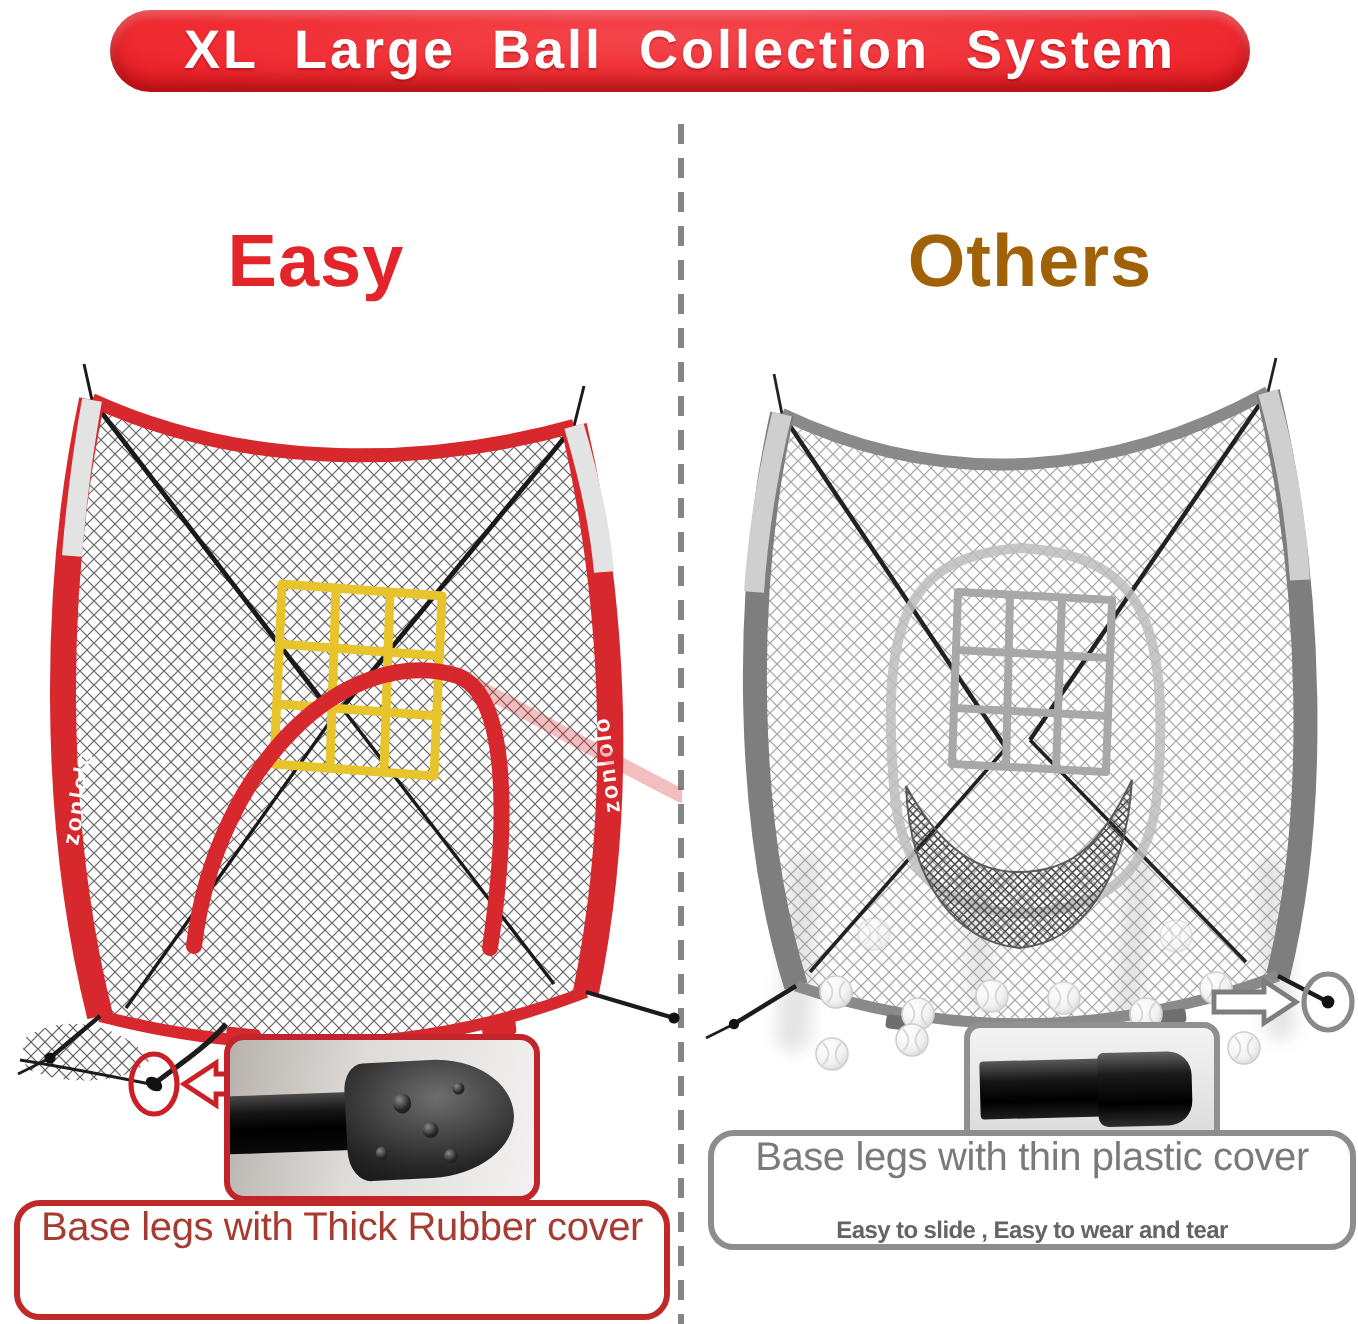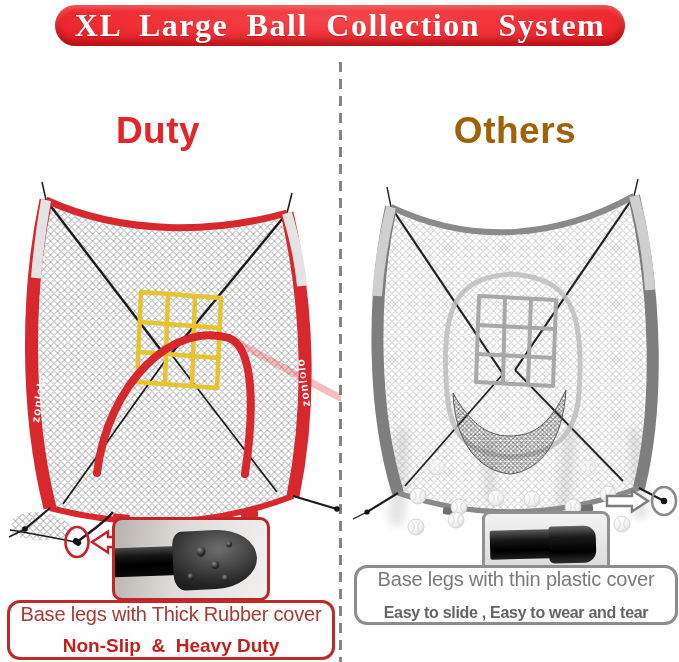--- a/index.html
+++ b/index.html
@@ -9,23 +9,22 @@
   }
   
   .banner {
     position:absolute; left:55px; top:5px; width:570px; height:41px;
     border-radius:21px;
     background: radial-gradient(130% 170% at 50% 32%, #f4474c 0%, #ec1c24 52%, #c70d16 100%);
     box-shadow: inset 0 -5px 9px rgba(110,0,0,.5), inset 0 3px 5px rgba(255,255,255,.28);
     display:flex; align-items:center; justify-content:center;
   }
   .banner-text {
-    color:#fff; font-weight:bold; font-size:32px; letter-spacing:1.5px; word-spacing:9px;
+    color:#fff; font-weight:bold; font-size:27px; letter-spacing:1.5px; word-spacing:9px;
     text-shadow: 0 1px 1px rgba(120,0,0,.4);
-    font-family: Liberation Serif, serif;
   }
   
   .divider {
     position:absolute; left:339px; top:62px; width:3px; height:600px;
     background: repeating-linear-gradient(180deg, #858585 0 10px, transparent 10px 17px);
   }
   
   .heading { position:absolute; margin:0; font-weight:bold; font-size:37px; letter-spacing:0.5px; }
   .heading.ours   { left:0;   top:110px; width:316px; text-align:center; color:#e32529; }
   .heading.others { left:351px; top:110px; width:328px; text-align:center; color:#a16207; }
@@ -76,34 +75,34 @@
     position:absolute; display:flex; flex-direction:column; align-items:center;
     justify-content:space-between; gap:1px; background:#fff;
   }
   .callout-left  { left:7px;   top:600px; width:322px; height:54px; border:3px solid #bf2a28; border-radius:13px; }
   .callout-right { left:354px; top:565px; width:318px; height:54px; border:3px solid #8d8d8d; border-radius:13px; }
   .c1 { margin:0; font-size:20px; letter-spacing:-0.2px; }
   .c2 { margin:0; font-weight:bold; white-space:pre; }
   .red1  { color:#a63b31; }
   .red2  { color:#c41f1b; font-size:19px; }
   .gray1 { color:#7a7a7a; }
-  .gray2 { color:#646464; font-size:16px; letter-spacing:-0.3px; }
+  .gray2 { color:#646464; font-size:12px; letter-spacing:-0.3px; }
 </style>
 </head>
 <body>
 
 <div class="canvas">
 
   <div class="banner">
     <span class="banner-text">XL Large Ball Collection System</span>
   </div>
 
   <div class="divider"></div>
 
-  <h2 class="heading ours">Duty</h2>
+  <h2 class="heading ours">Easy</h2>
   <h2 class="heading others">Others</h2>
 
   <svg class="net ours-net" viewBox="0 0 336 402">
     <defs>
       <pattern id="meshL" width="7" height="7" patternUnits="userSpaceOnUse">
         <path d="M0,3.5 L3.5,0 L7,3.5 L3.5,7 Z" fill="none" stroke="#4a4a4a" stroke-width="0.55"></path>
       </pattern>
     </defs>
     <path d="M41,22 C120,58 210,55 282,35 C304,130 306,230 288,318 C210,348 130,352 45,330 C20,230 22,110 41,22 Z" fill="url(#meshL)" opacity="0.85"></path>
     <path d="M6,342 C28,326 58,336 70,352 C56,366 22,364 8,356 Z" fill="url(#meshL)" opacity="0.9"></path>
@@ -256,20 +255,19 @@
     </div>
   </div>
 
   <div class="inset inset-right">
     <div class="tube-r"></div>
     <div class="cap-plastic"></div>
   </div>
 
   <div class="callout callout-left">
     <p class="c1 red1">Base legs with Thick Rubber cover</p>
-    <p class="c2 red2">Non-Slip  &amp;  Heavy Duty</p>
   </div>
   <div class="callout callout-right">
     <p class="c1 gray1">Base legs with thin plastic cover</p>
     <p class="c2 gray2">Easy to slide , Easy to wear and tear</p>
   </div>
 
 </div>
 
 </body></html>

